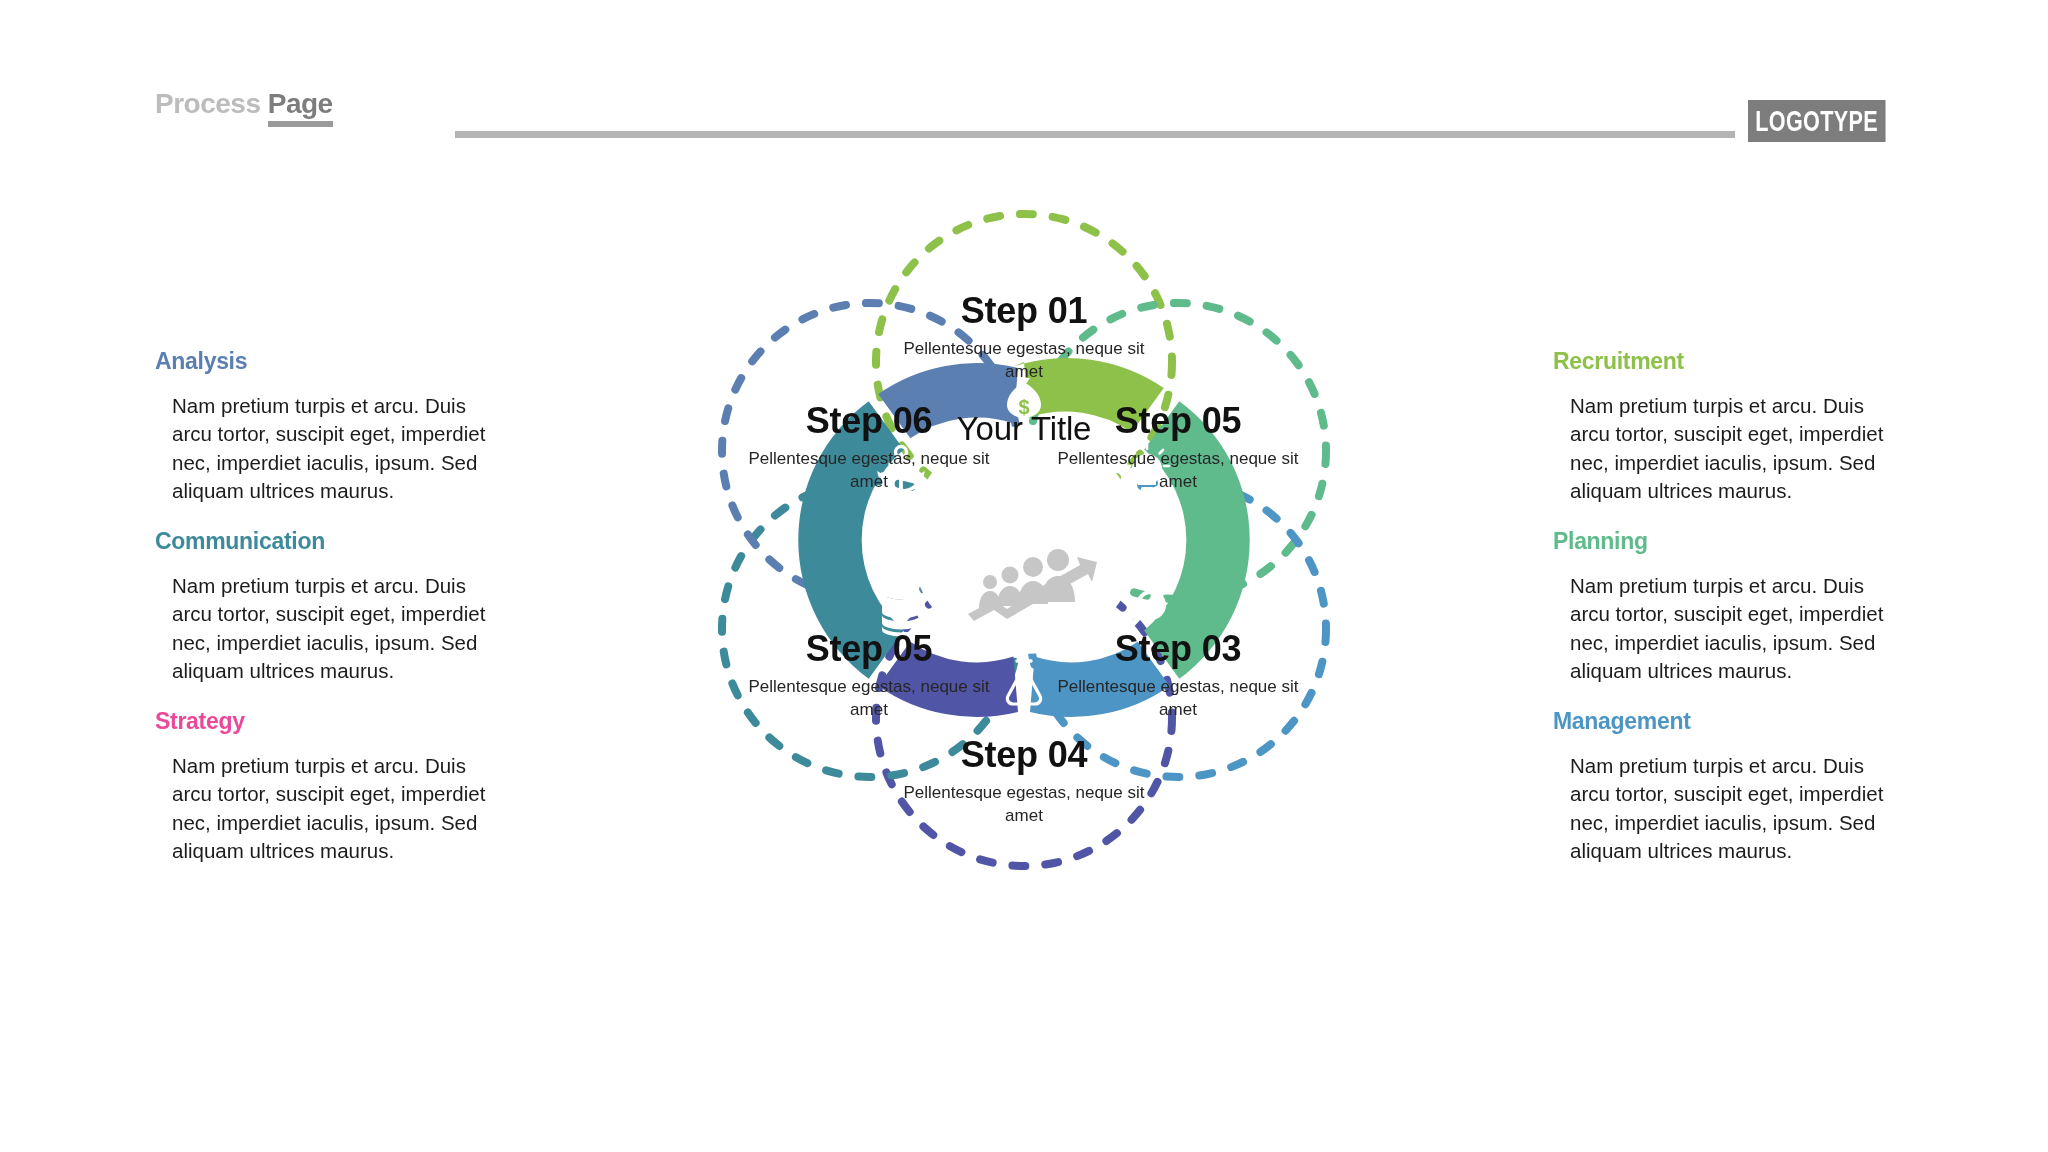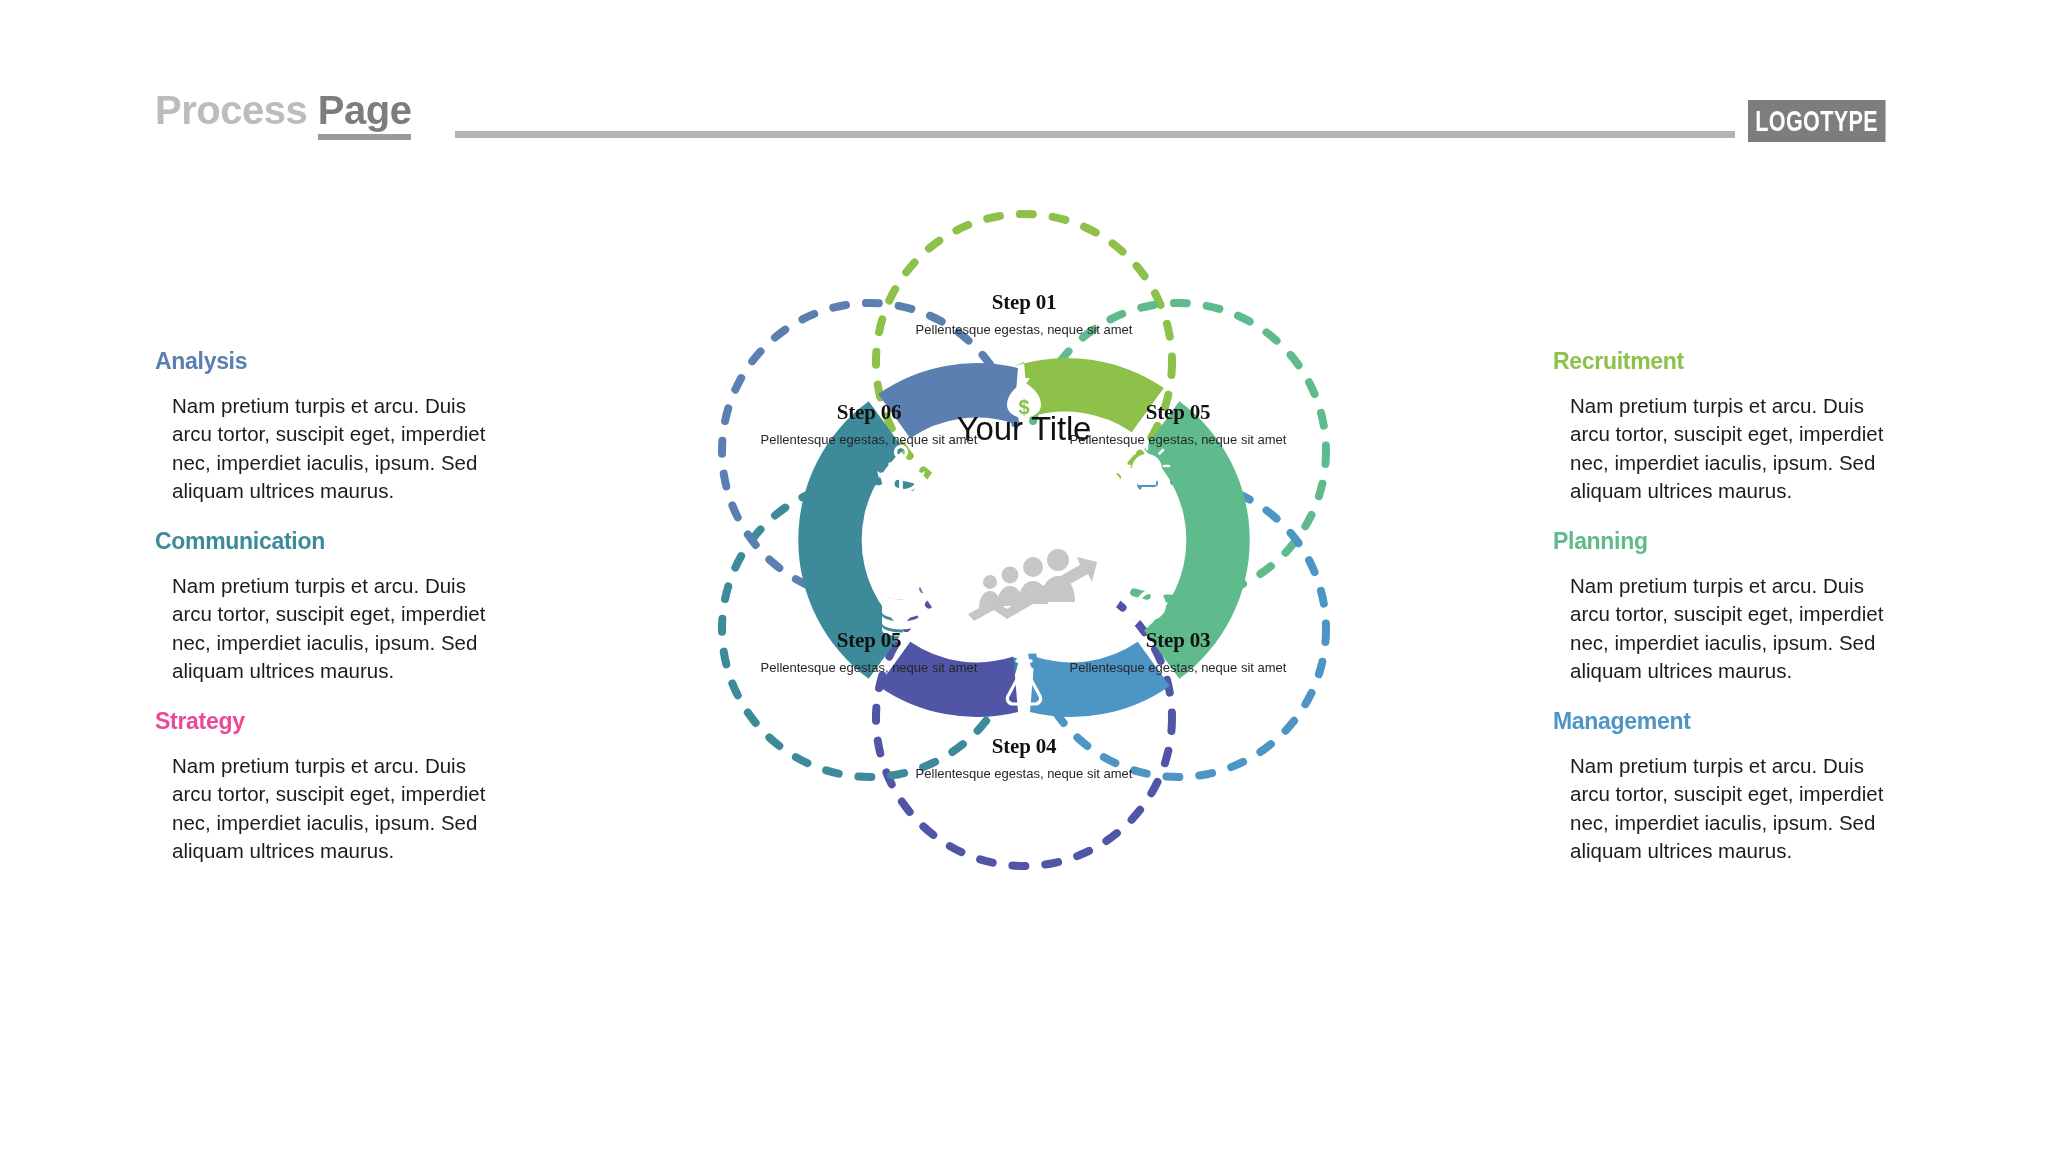--- a/index.html
+++ b/index.html
@@ -20,21 +20,21 @@
   #header {
     position: absolute;
     left: 0; top: 0;
     width: 2048px;
     height: 160px;
   }
   #page-title {
     position: absolute;
     left: 155px;
     top: 88px;
-    font-size: 40px;
+    font-size: 28px;
     font-weight: bold;
     letter-spacing: -0.5px;
     white-space: nowrap;
     text-align: right;
   }
   #page-title .t-light { color: #bcbcbc; }
   #page-title .t-dark {
     color: #7d7d7d;
     border-bottom: 6px solid #9a9a9a;
     padding-bottom: 2px;
@@ -95,30 +95,29 @@
   }
   #diagram svg { display: block; }
 
   .petal-label {
     position: absolute;
     width: 250px;
     text-align: center;
     pointer-events: none;
   }
   .petal-step {
-    font-size: 21px;
+    font-size: 36px;
     font-weight: bold;
     color: #111111;
     letter-spacing: -0.2px;
     margin: 0 0 6px 0;
     white-space: nowrap;
-    font-family: Liberation Serif, serif;
   }
   .petal-desc {
-    font-size: 13px;
+    font-size: 17px;
     line-height: 1.33;
     color: #262626;
     margin: 0;
   }
 
   #center-title {
     position: absolute;
     left: 275px;
     top: 270px;
     width: 250px;

